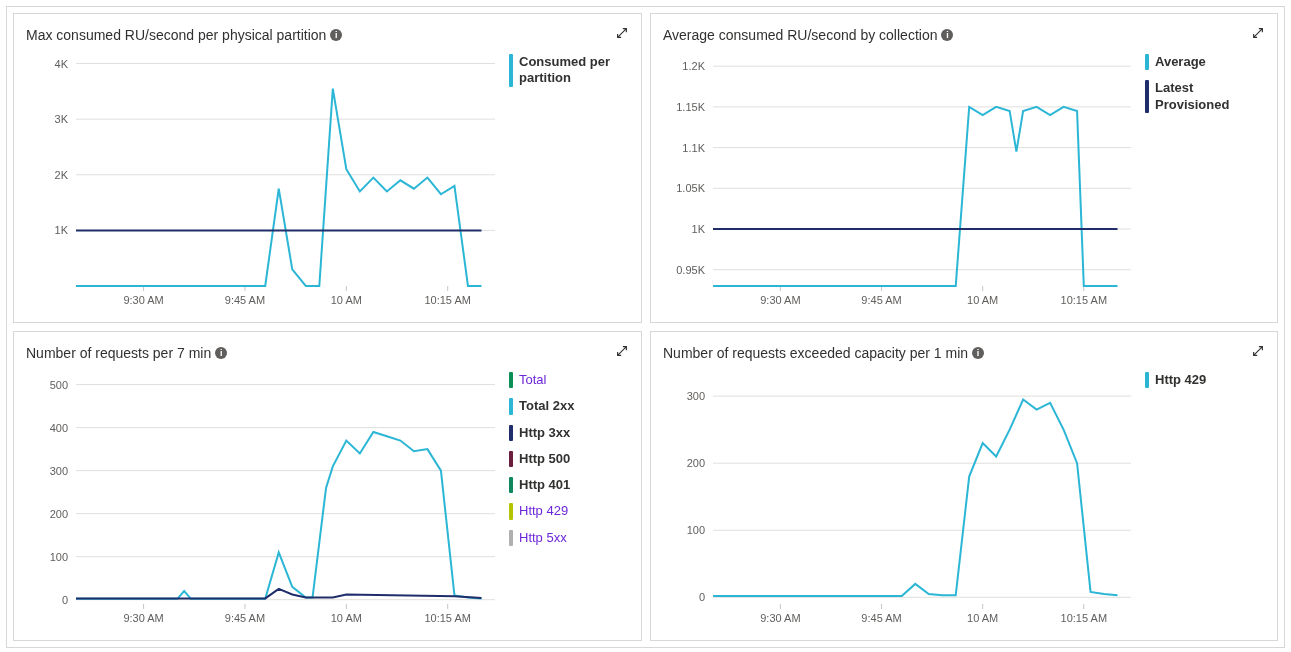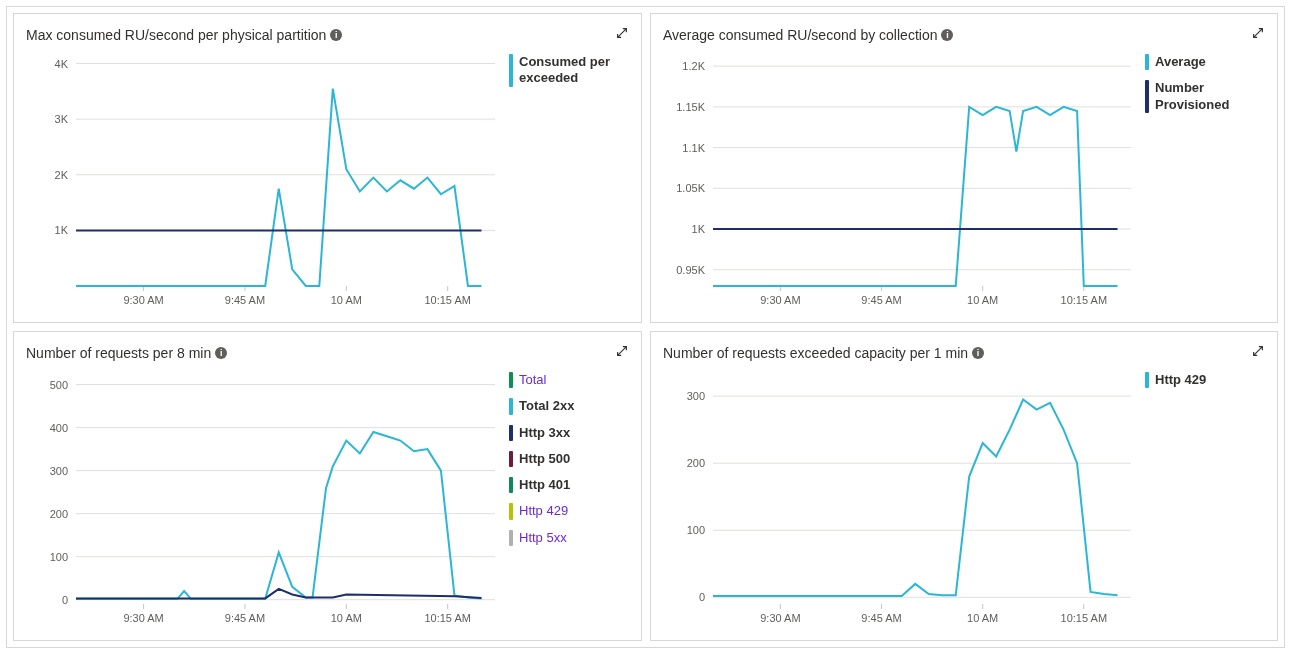--- a/index.html
+++ b/index.html
@@ -124,21 +124,21 @@
             <line class="axis" x1="320.3225806451613" x2="320.3225806451613" y1="234" y2="239"></line>
             <text class="xtick" x="320.3225806451613" y="252" text-anchor="middle">10 AM</text>
             <line class="axis" x1="421.69354838709677" x2="421.69354838709677" y1="234" y2="239"></line>
             <text class="xtick" x="421.69354838709677" y="252" text-anchor="middle">10:15 AM</text>
             <path class="series-line" d="M50 234 L117.58064516129032 234 L185.16129032258064 234 L239.2258064516129 234 L252.74193548387098 136.6829268292683 L266.258064516129 217.3170731707317 L279.7741935483871 234 L293.2903225806452 234 L306.80645161290323 36.585365853658544 L320.3225806451613 117.21951219512195 L333.83870967741933 139.46341463414635 L347.35483870967744 125.5609756097561 L360.8709677419355 139.46341463414635 L374.38709677419354 128.34146341463412 L387.9032258064516 136.6829268292683 L401.4193548387097 125.5609756097561 L414.93548387096774 142.2439024390244 L428.4516129032258 133.90243902439025 L441.96774193548384 234 L455.48387096774195 234 " stroke="#2bb6d6"></path>
             <path class="series-line" d="M50 178.390243902439 L455.48387096774195 178.390243902439 " stroke="#1f2e6b"></path>
           </svg></div>
       <div class="legend">
         <div class="legend-item">
             <span class="swatch" style="background:#2bb6d6"></span>
-            <span class="bold">Consumed per exceeded</span>
+            <span class="bold">Consumed per partition</span>
           </div>
       </div>
     </div>
   </div>
 
   <div class="card">
     <div class="card-header">
       <div class="title">
         <span>Average consumed RU/second by collection</span>
         <span class="info-icon">i</span>
@@ -174,30 +174,30 @@
             <path class="series-line" d="M50 234 L292.7096774193549 234 L306.19354838709677 54.85714285714286 L319.6774193548387 63 L333.1612903225806 54.85714285714286 L346.6451612903226 58.928571428571416 L353.38709677419354 99.64285714285714 L360.1290322580645 58.928571428571416 L373.61290322580646 54.85714285714286 L387.09677419354836 63 L400.58064516129036 54.85714285714286 L414.06451612903226 58.928571428571416 L420.80645161290323 234 L454.51612903225805 234 " stroke="#2bb6d6"></path>
             <path class="series-line" d="M50 177 L454.51612903225805 177 " stroke="#1f2e6b"></path>
           </svg></div>
       <div class="legend">
         <div class="legend-item">
             <span class="swatch" style="background:#2bb6d6"></span>
             <span class="bold">Average</span>
           </div>
         <div class="legend-item">
             <span class="swatch" style="background:#1f2e6b"></span>
-            <span class="bold">Number Provisioned</span>
+            <span class="bold">Latest Provisioned</span>
           </div>
       </div>
     </div>
   </div>
 
   <div class="card">
     <div class="card-header">
       <div class="title">
-        <span>Number of requests per 8 min</span>
+        <span>Number of requests per 7 min</span>
         <span class="info-icon">i</span>
       </div>
       <span class="expand-icon">
         <svg viewBox="0 0 16 16" fill="none">
             <path d="M3 13 L13 3 M9 3 H13 V7 M7 13 H3 V9" stroke-width="1.3"></path>
           </svg>
       </span>
     </div>
     <div class="body">
       <div class="plot" id="plot-c3"><svg width="475" height="262">

